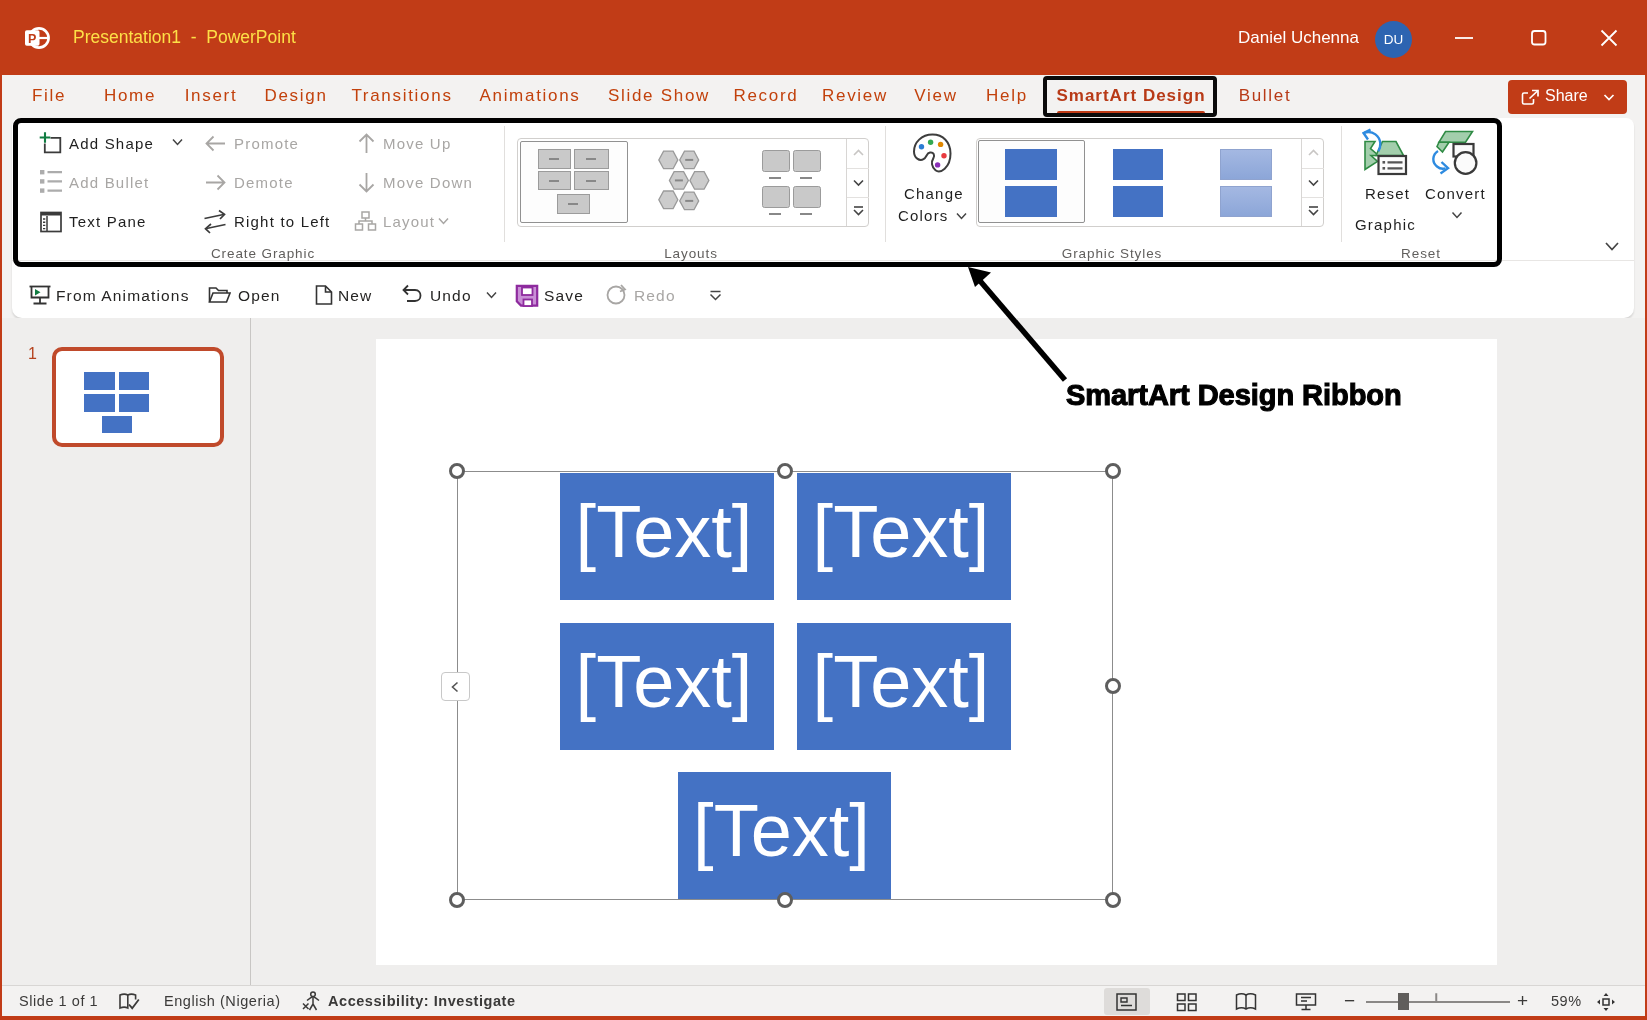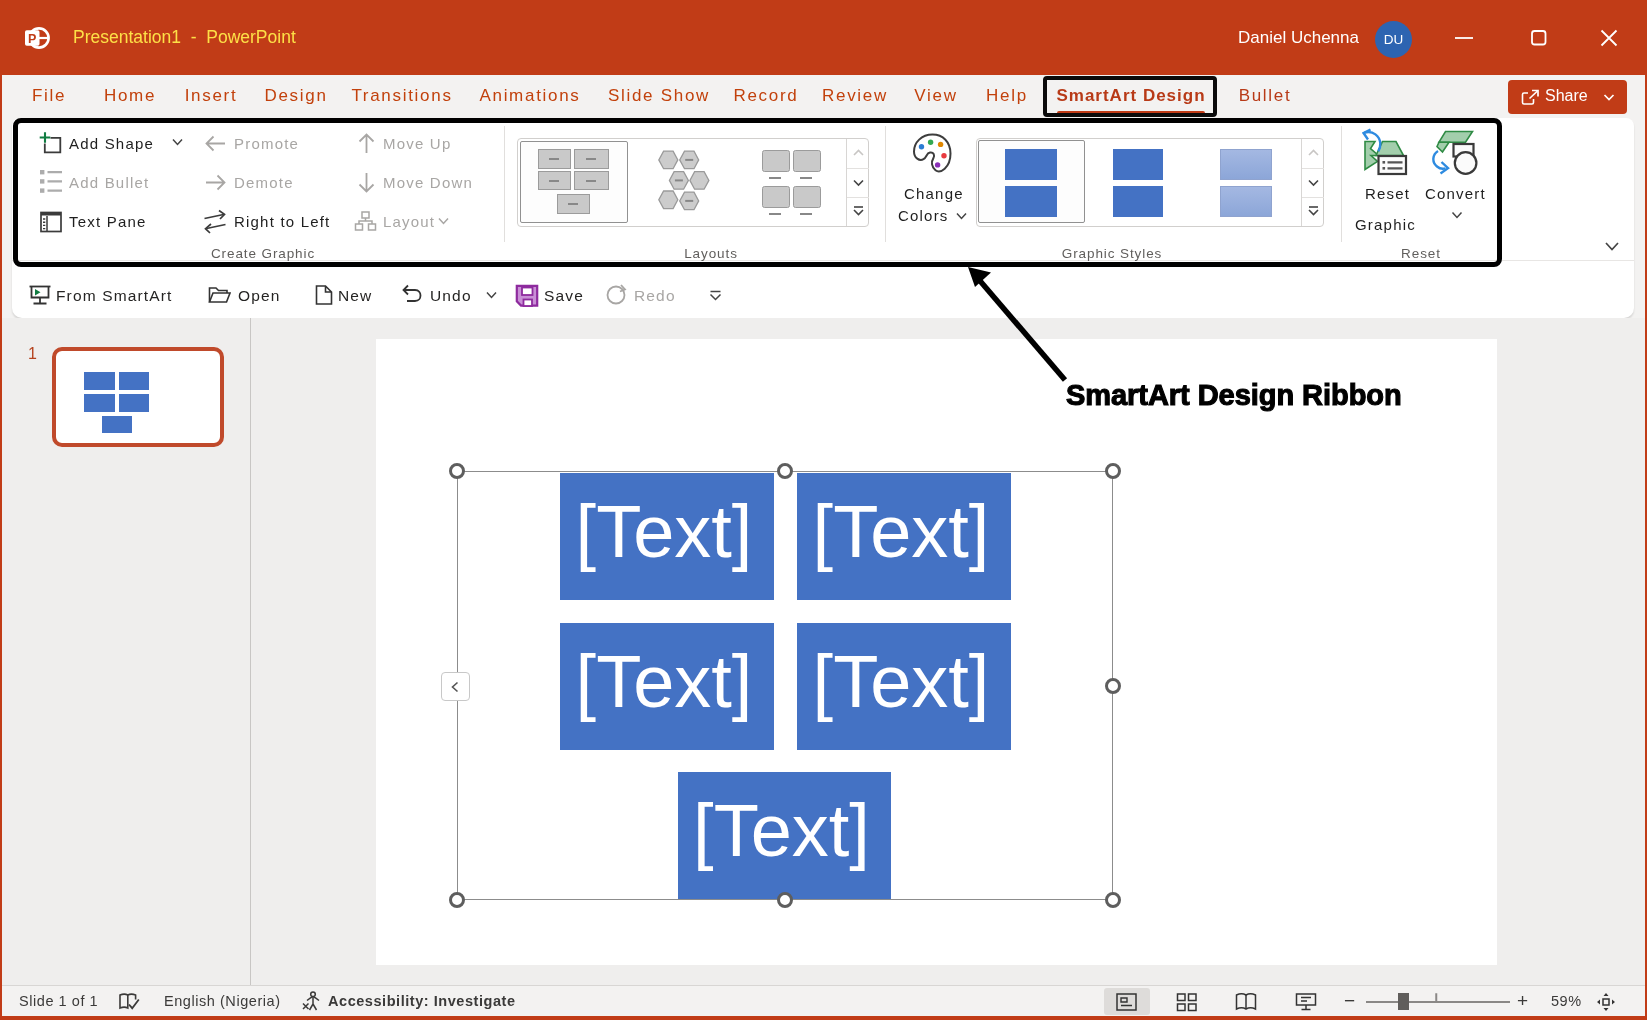--- a/index.html
+++ b/index.html
@@ -130,21 +130,21 @@
     </svg>
   </div>
 </div>
 
 <div id="ribbonband"></div>
 <div id="ribbonpanel">
   <div id="ribbonwhite"></div>
   <div id="qatdivider"></div>
 
   <div class="rlabel" style="left:261px">Create Graphic</div>
-  <div class="rlabel" style="left:709px">Layouts</div>
+  <div class="rlabel" style="left:689px">Layouts</div>
   <div class="rlabel" style="left:1110px">Graphic Styles</div>
   <div class="rlabel" style="left:1419px">Reset</div>
   <div class="rsep" style="left:502px"></div>
   <div class="rsep" style="left:883px"></div>
   <div class="rsep" style="left:1339px"></div>
 
   <svg class="ricon" style="left:36px;top:13px" width="24" height="24" viewBox="0 0 24 24">
     <path d="M6.8 12.5 V21.3 H22.3 V6.8 H12.5" fill="none" stroke="#3b3b3b" stroke-width="1.8"></path>
     <path d="M7 1.2 V11.8 M1.7 6.5 H12.3" stroke="#107C41" stroke-width="2.1"></path>
   </svg>
@@ -326,21 +326,21 @@
   <svg class="ricon" style="left:1602px;top:123px" width="16" height="11" viewBox="0 0 16 11">
       <path d="M2 2 L8 8.5 L14 2" fill="none" stroke="#444" stroke-width="1.7"></path>
     </svg>
 
   <svg class="ricon" style="left:26px;top:165px" width="24" height="24" viewBox="0 0 24 24">
     <path d="M1.5 3.5 H22.5" stroke="#333" stroke-width="1.8"></path>
     <path d="M3.5 4 V14.5 H20.5 V4" fill="none" stroke="#333" stroke-width="1.8"></path>
     <path d="M12 15 V19.5 M5.5 20.5 H18.5" stroke="#333" stroke-width="1.8"></path>
     <polygon points="7,6 12.5,9.2 7,12.4" fill="#107C41"></polygon>
   </svg>
-  <div class="qtext" style="left:54px;top:169px;position:absolute;">From SmartArt</div>
+  <div class="qtext" style="left:54px;top:169px;position:absolute;">From Animations</div>
   <svg class="ricon" style="left:205px;top:165px" width="24" height="24" viewBox="0 0 24 24">
     <path d="M2.5 19 V5 H9 L11.5 7.5 H20 V10" fill="none" stroke="#333" stroke-width="1.6"></path>
     <path d="M2.5 19 L6 10 H23 L19.5 19 Z" fill="none" stroke="#333" stroke-width="1.6"></path>
   </svg>
   <div class="qtext" style="left:236px;top:169px;position:absolute;">Open</div>
   <svg class="ricon" style="left:310px;top:165px" width="24" height="24" viewBox="0 0 24 24">
     <path d="M4.5 21 V3 H13.5 L19.5 9 V21 Z M13.5 3 V9 H19.5" fill="none" stroke="#333" stroke-width="1.6"></path>
   </svg>
   <div class="qtext" style="left:336px;top:169px;position:absolute;">New</div>
   <svg class="ricon" style="left:397px;top:165px" width="24" height="24" viewBox="0 0 24 24">

